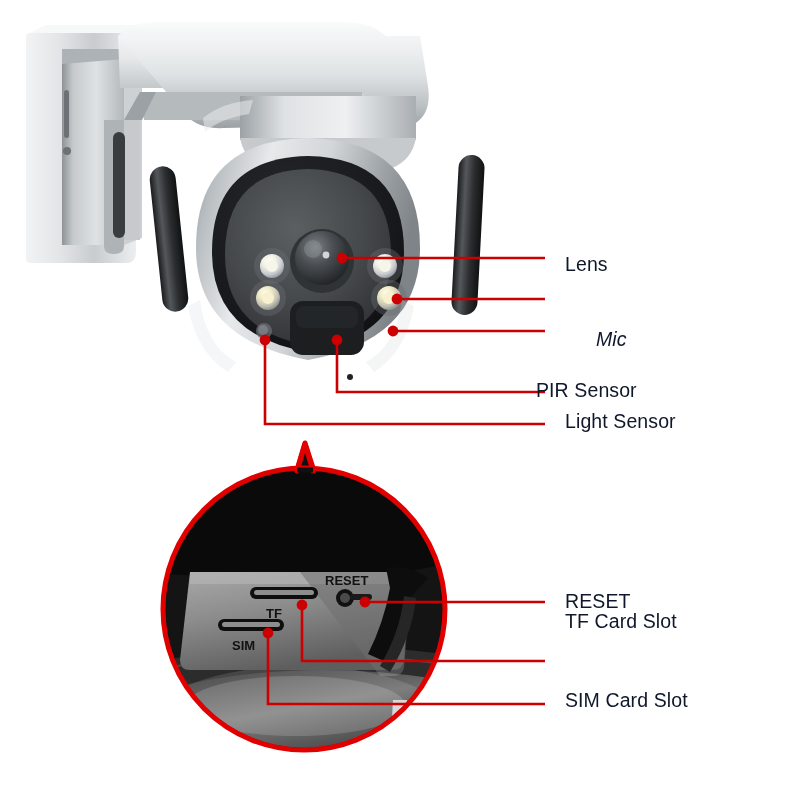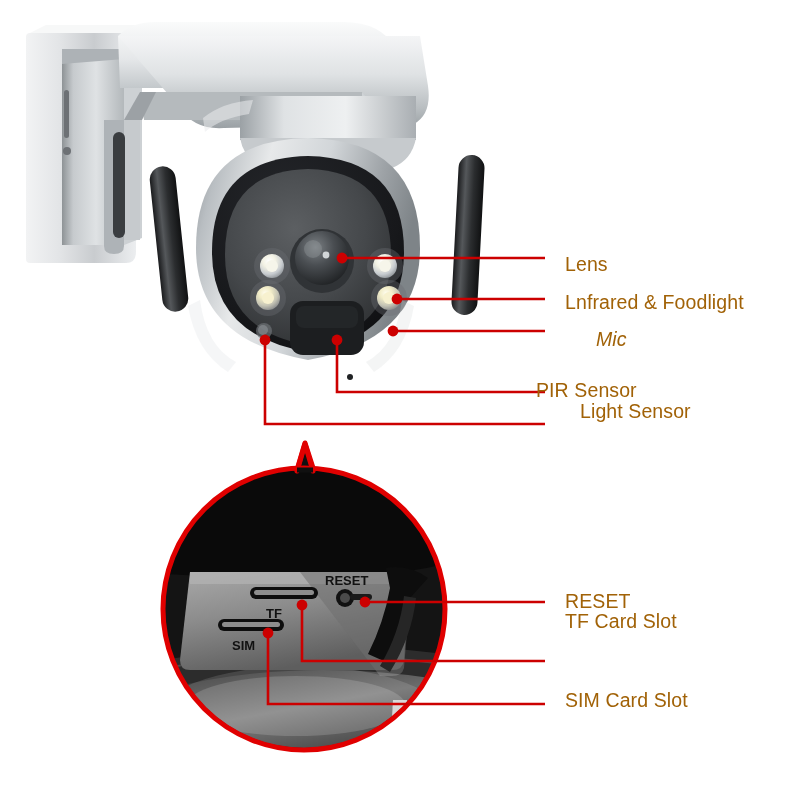--- a/index.html
+++ b/index.html
@@ -5,21 +5,21 @@
   html,body{margin:0;padding:0;background:#ffffff;}
   body{
     width:800px;height:800px;overflow:hidden;
     font-family:"Liberation Sans","DejaVu Sans",sans-serif;
     position:relative;
   }
   #stage{position:absolute;inset:0;width:800px;height:800px;}
   #art{position:absolute;left:0;top:0;}
   .lbl{
     position:absolute;
-    color:#a16207;
+    color:#0f172a;
     font-size:19.5px;
     font-family:"Liberation Sans","DejaVu Sans",sans-serif;
     white-space:nowrap;
     letter-spacing:.1px;
     line-height:1;
     text-align:center;
   }
 </style>
 </head>
 <body>
@@ -270,21 +270,20 @@
       <circle cx="393" cy="331" r="5.4"></circle>
       <circle cx="337" cy="340" r="5.4"></circle>
       <circle cx="265" cy="340" r="5.4"></circle>
       <circle cx="365" cy="602" r="5.4"></circle>
       <circle cx="302" cy="605" r="5.4"></circle>
       <circle cx="268" cy="633" r="5.4"></circle>
     </g>
   </svg>
 
   <div class="lbl" style="left:565px;top:255px;">Lens</div>
-  <div class="lbl" style="left:565px;top:293px;">Lnfrared &amp; Foodlight</div>
   <div class="lbl" style="left:596px;top:330px;font-style:italic;">Mic</div>
   <div class="lbl" style="left:536px;top:381px;">PIR Sensor</div>
-  <div class="lbl" style="left:565px;top:402px;margin-left:15px;">Light Sensor</div>
+  <div class="lbl" style="left:565px;top:412px;">Light Sensor</div>
   <div class="lbl" style="left:565px;top:592px;">RESET</div>
   <div class="lbl" style="left:565px;top:612px;">TF Card Slot</div>
   <div class="lbl" style="left:565px;top:691px;">SIM Card Slot</div>
 
 </div>
 
 </body></html>

